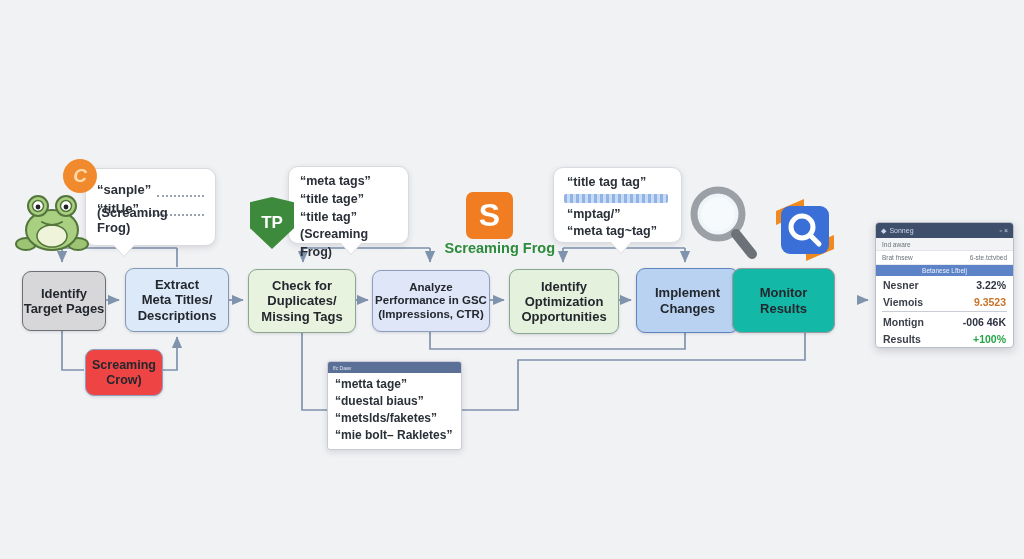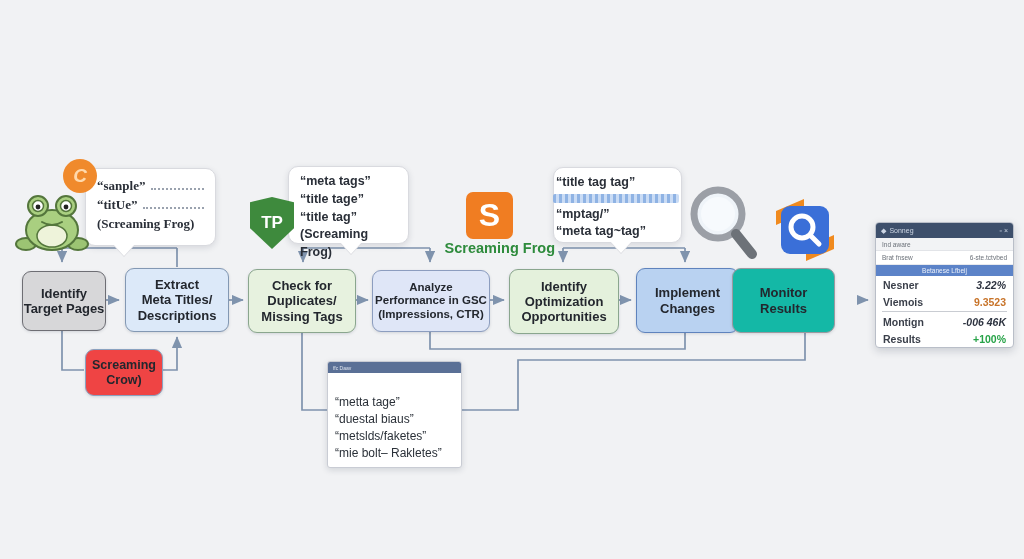--- a/index.html
+++ b/index.html
@@ -23,25 +23,25 @@
   .b7{left:732px;top:268px;width:101px;height:63px;background:#14b8a6;border:1.6px solid #9a9aa0;}
   .bcrow{left:85px;top:349px;width:76px;height:45px;background:#ef4444;border:1.5px solid #8aa2c0;font-size:12.5px;}
   
   .bubble{position:absolute;z-index:3;background:#ffffff;border:1px solid #d9dadf;border-radius:10px;
           box-shadow:0 2px 6px rgba(30,40,60,.13);color:#2a2f38;font-weight:bold;}
   .bubble .tail{position:absolute;bottom:-11px;width:0;height:0;
                 border-left:11px solid transparent;border-right:11px solid transparent;
                 border-top:12px solid #ffffff;filter:drop-shadow(0 1px 0 #d9dadf);}
   .bub1{left:85px;top:168px;width:131px;height:78px;padding:9px 11px;font-size:13px;box-sizing:border-box;}
   .bub1 .tail{left:27px;}
-  .bline{display:flex;align-items:flex-start;height:19px;font-family:Liberation Serif, serif;}
+  .bline{display:flex;align-items:flex-end;height:19px;}
   .bline .dots{flex:1;margin-left:6px;border-bottom:2px dotted #9aa2ae;height:52%;}
   .bub2{left:288px;top:166px;width:121px;height:78px;padding:6px 11px;font-size:12.5px;line-height:1.42;box-sizing:border-box;}
   .bub2 .tail{left:51px;}
-  .bub3{left:553px;top:167px;width:129px;height:76px;padding:6px 2px;font-size:12.5px;line-height:1.4;box-sizing:border-box;}
+  .bub3{left:553px;top:167px;width:129px;height:76px;padding:6px 13px;font-size:12.5px;line-height:1.4;box-sizing:border-box;}
   .bub3 .tail{left:56px;}
   .selbar{height:9px;margin:2px 0 3px -3px;border-radius:2px;background:#b7cfF1;
           background-image:repeating-linear-gradient(90deg,#8fb3e4 0 3px,#cadcf5 3px 6px);}
   
   .cbadge{position:absolute;left:63px;top:159px;width:34px;height:34px;border-radius:50%;
           background:#f08a2c;z-index:4;display:flex;align-items:center;justify-content:center;
           color:#ffd9ac;font-weight:bold;font-size:19px;font-style:italic;}
   .frog{position:absolute;left:14px;top:192px;z-index:3;}
   .tpshield{position:absolute;left:250px;top:197px;width:44px;height:52px;z-index:4;background:#3e8a3d;
             clip-path:polygon(0% 10%,50% 0%,100% 10%,100% 60%,50% 100%,0% 60%);
@@ -61,27 +61,27 @@
   .stitle .grow{flex:1;margin-left:3px;}
   .srow1{height:12px;background:#f2f3f5;border-bottom:1px solid #e2e4e8;display:flex;align-items:center;
          padding:0 6px;font-size:6.5px;color:#6a7078;}
   .srow2{height:13px;background:#fff;border-bottom:1px solid #e8eaee;display:flex;align-items:center;
          justify-content:space-between;padding:0 6px;font-size:6.5px;color:#6a7078;}
   .sbanner{height:11px;background:#5c83c8;color:#eef2fa;display:flex;align-items:center;
            justify-content:center;font-size:6.5px;}
   .mrow{height:17px;display:flex;align-items:center;justify-content:space-between;padding:0 7px;}
   .mrow .lab{font-weight:bold;color:#3a3f4a;font-size:10.5px;}
   .mrow .val{font-weight:bold;font-size:10.5px;}
-  .v-dark{color:#2d3340;font-style:italic;} .v-amber{color:#c8742a;} .v-green{color:#27a348;}
+  .v-dark{color:#2d3340;} .v-amber{color:#c8742a;} .v-green{color:#27a348;}
   .mdivider{height:0;border-top:1px solid #c9ccd2;margin:1px 6px;}
   
   .metapanel{position:absolute;left:327px;top:361px;width:133px;z-index:3;background:#fff;
              border:1px solid #c9ccd4;border-radius:3px;box-shadow:0 2px 6px rgba(30,40,60,.15);overflow:hidden;}
   .mheader{height:11px;background:#5a7096;color:#dfe5ee;font-size:5px;display:flex;align-items:center;padding:0 5px;}
-  .mbody{padding:21px 7px 5px;font-size:12px;font-weight:normal;color:#2a3038;line-height:1.42;white-space:pre-line;}
+  .mbody{padding:3px 7px 5px;font-size:12px;font-weight:bold;color:#2a3038;line-height:1.42;white-space:pre-line;}
 </style>
 </head>
 <body>
 
 <div class="stage">
 
 
   <svg class="wires" width="1024" height="559">
     <defs>
       <marker id="arr" markerWidth="9" markerHeight="8" refX="6.5" refY="3" orient="auto">

